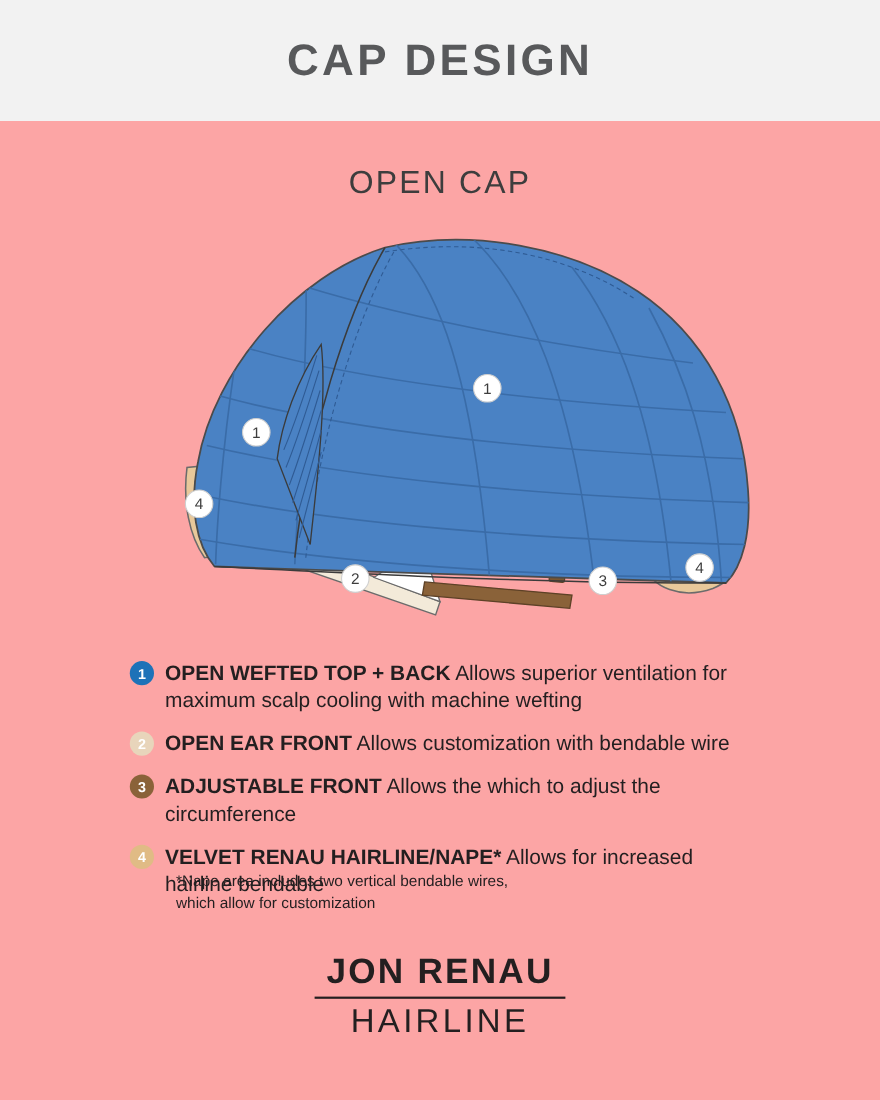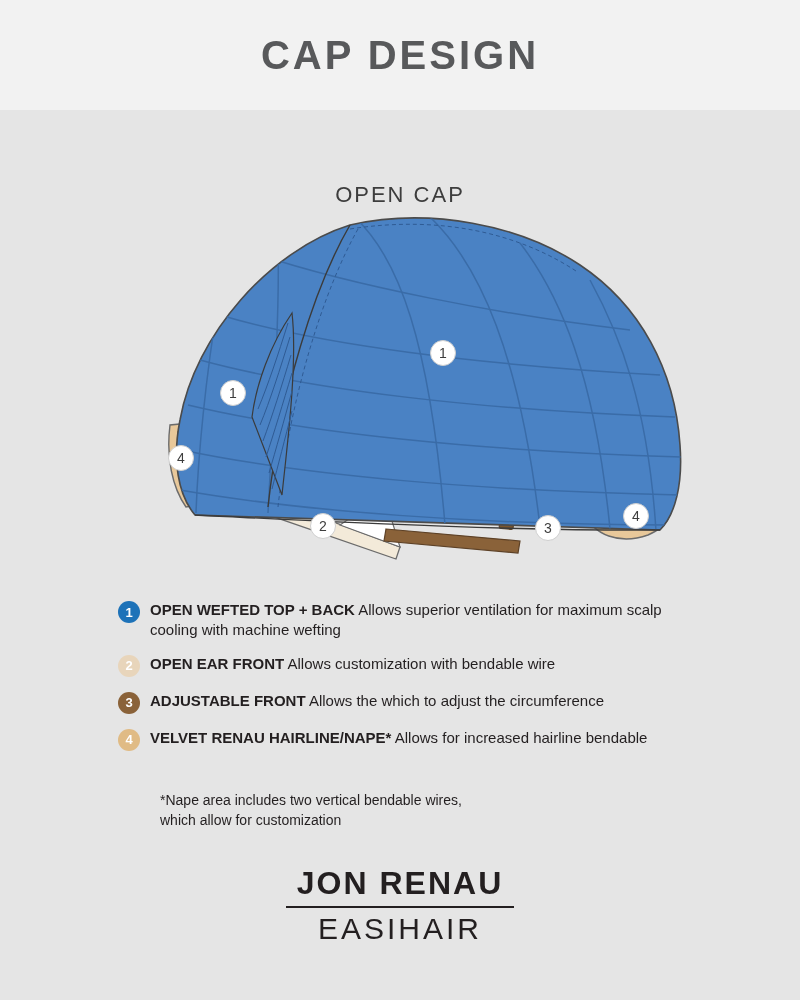--- a/index.html
+++ b/index.html
@@ -10,21 +10,21 @@
     width: 800px;
     height: 1000px;
     background: #ffffff;
     font-family: "Liberation Sans", sans-serif;
     overflow: hidden;
   }
   .page {
     position: relative;
     width: 800px;
     height: 1000px;
-    background: #e5e5e5;
+    background: #fca5a5;
   }
   
   .header-band {
     position: absolute;
     left: 0; top: 0;
     width: 800px;
     height: 110px;
     background: #f2f2f2;
     display: flex;
     align-items: center;
@@ -36,25 +36,24 @@
     letter-spacing: 3px;
     color: #58595b;
   }
   
   .subtitle {
     position: absolute;
     left: 0;
     top: 150px;
     width: 800px;
     text-align: center;
-    font-size: 22px;
+    font-size: 29px;
     letter-spacing: 2px;
     color: #3d3d3d;
     font-weight: 400;
-    margin-top: 32px;
   }
   
   .illustration {
     position: absolute;
     left: 100px;
     top: 195px;
     width: 610px;
     height: 380px;
   }
   .badge {
@@ -91,21 +90,21 @@
     color: #ffffff;
     font-size: 13px;
     font-weight: bold;
     display: flex;
     align-items: center;
     justify-content: center;
     margin-right: 10px;
     margin-top: 1px;
   }
   .legend-text {
-    font-size: 15px;
+    font-size: 19px;
     color: #231f20;
     line-height: 1.32;
     max-width: 540px;
   }
   .legend-text b {
     font-weight: bold;
   }
   .footnote {
     position: absolute;
     left: 160px;
@@ -261,16 +260,16 @@
     </div>
 
   </div>
 
   <div class="footnote">*Nape area includes two vertical bendable wires,
  which allow for customization</div>
 
   <div class="brand">
     <div class="brand-top">JON RENAU</div>
     <div class="brand-rule"></div>
-    <div class="brand-bottom">EASIHAIR</div>
+    <div class="brand-bottom">HAIRLINE</div>
   </div>
 
 </div>
 
 </body></html>

